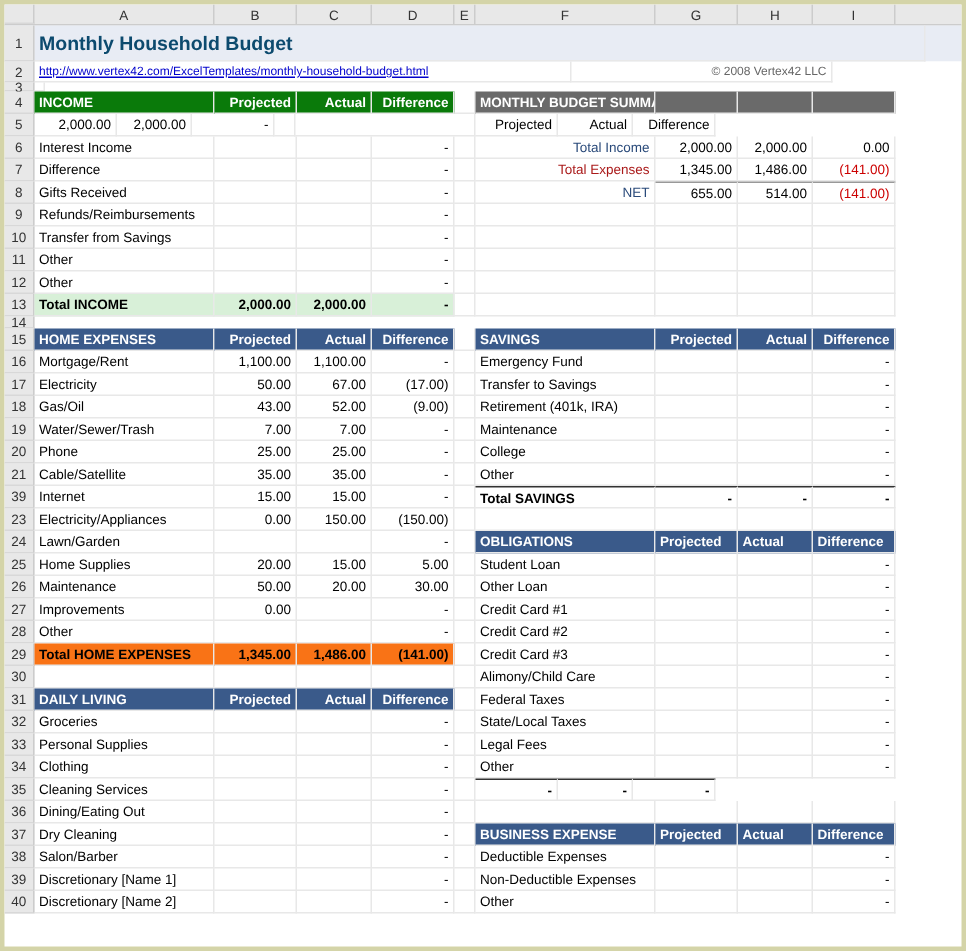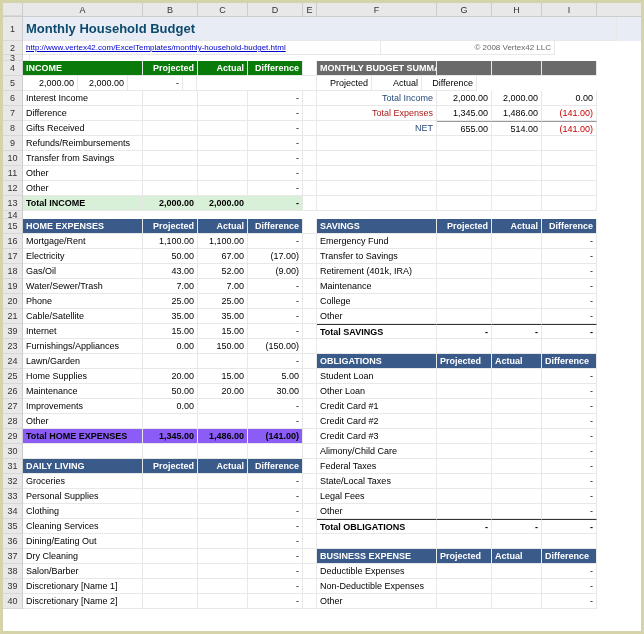--- a/index.html
+++ b/index.html
@@ -17,21 +17,21 @@
 .link-row { height: 14px; background: #fff; }
 .link-row .cell { color: #0000cc; text-decoration: underline; font-size: 8px; }
 .link-row .cright { color: #666; text-decoration: none; text-align: center; justify-content: flex-end; }
 .hdr-green { background: #0a7a0a !important; color: #fff !important; font-weight: bold; font-size: 9px; text-align: right; }
 .hdr-blue { background: #3a5a8a !important; color: #fff !important; font-weight: bold; font-size: 9px; }
 .hdr-gray { background: #6a6a6a !important; color: #fff !important; font-weight: bold; font-size: 9px; }
 .tr-h .cell { }
 .tr-h .hcol { text-align: right; justify-content: flex-end; }
 .num { text-align: right; justify-content: flex-end; }
 .total-green { background: #d8f0d8; font-weight: bold; }
-.total-blue { background: #8b5cf6; font-weight: bold; text-align: center; }
+.total-blue { background: #f97316; font-weight: bold; text-align: center; }
 .total-white { font-weight: bold; border-top: 1px solid #333; }
 .summary-lbl { text-align: right; justify-content: flex-end; color: #2a4a7a; }
 .summary-lbl-red { text-align: right; justify-content: flex-end; color: #aa1a1a; }
 .red { color: #cc0000; }
 .bt { border-top: 1px solid #999; }
 </style>
 </head>
 <body>
 
 <div class="sheet">
@@ -276,21 +276,21 @@
         <div class="cell wC  num">15.00</div>
         <div class="cell wD  num">-</div>
         <div class="cell wE "></div>
         <div class="cell wF total-white">Total SAVINGS</div>
         <div class="cell wG total-white num">-</div>
         <div class="cell wH total-white num">-</div>
         <div class="cell wI total-white num">-</div>
       </div>
       <div class="row ">
         <div class="rownum">23</div>
-        <div class="cell wA ">Furnishings/Appliances</div>
+        <div class="cell wA ">Electricity/Appliances</div>
         <div class="cell wB  num">0.00</div>
         <div class="cell wC  num">150.00</div>
         <div class="cell wD  num">(150.00)</div>
         <div class="cell wE "></div>
         <div class="cell wF "></div>
         <div class="cell wG "></div>
         <div class="cell wH "></div>
         <div class="cell wI "></div>
       </div>
       <div class="row ">
@@ -425,21 +425,20 @@
         <div class="cell wH  num"></div>
         <div class="cell wI  num">-</div>
       </div>
       <div class="row ">
         <div class="rownum">35</div>
         <div class="cell wA ">Cleaning Services</div>
         <div class="cell wB  num"></div>
         <div class="cell wC  num"></div>
         <div class="cell wD  num">-</div>
         <div class="cell wE "></div>
-        <div class="cell wF total-white">Total OBLIGATIONS</div>
         <div class="cell wG total-white num">-</div>
         <div class="cell wH total-white num">-</div>
         <div class="cell wI total-white num">-</div>
       </div>
       <div class="row ">
         <div class="rownum">36</div>
         <div class="cell wA ">Dining/Eating Out</div>
         <div class="cell wB  num"></div>
         <div class="cell wC  num"></div>
         <div class="cell wD  num">-</div>

